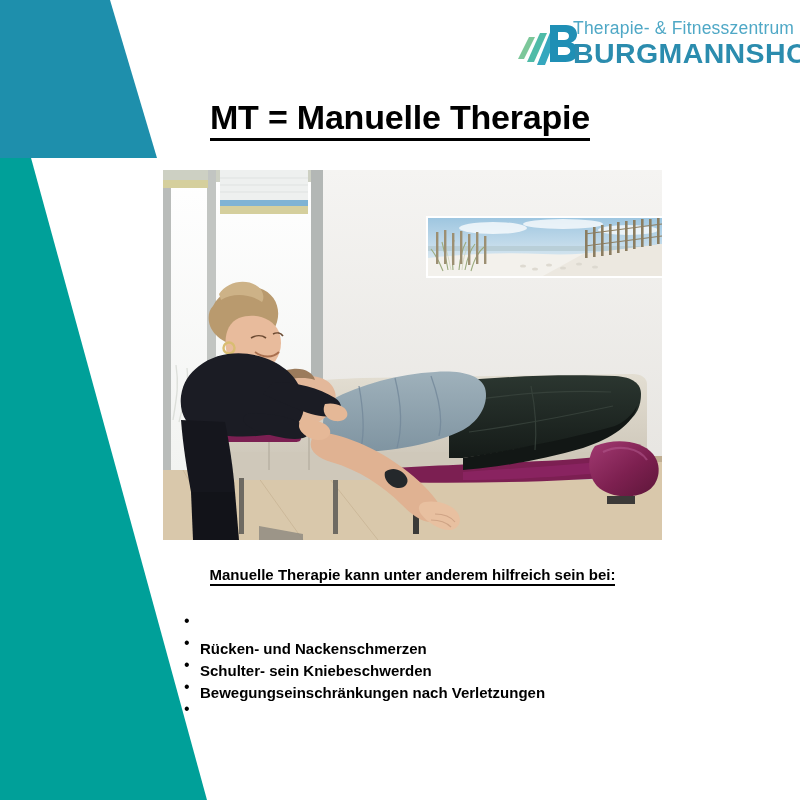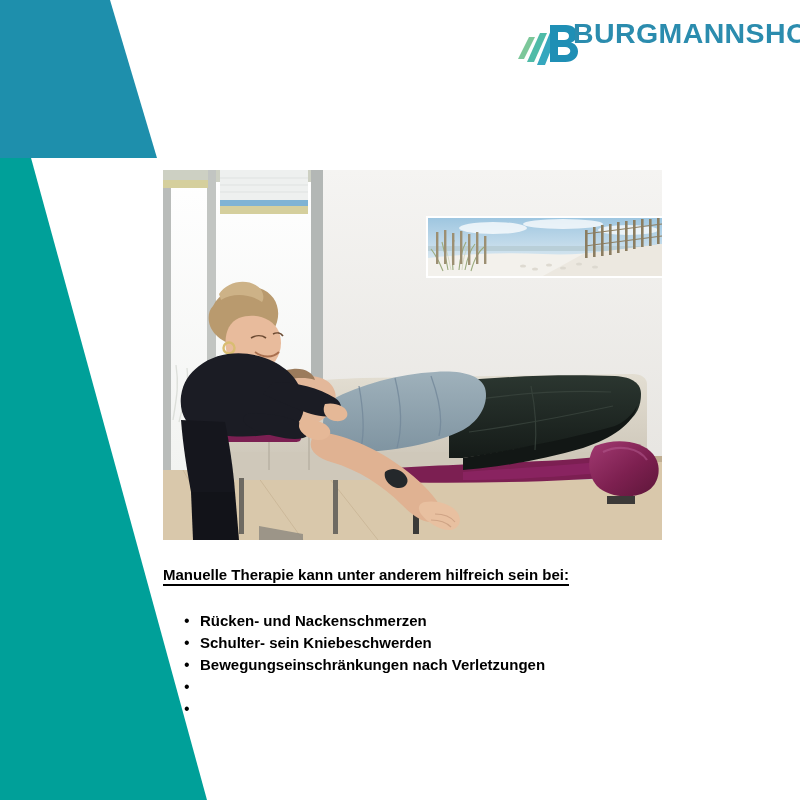--- a/index.html
+++ b/index.html
@@ -90,21 +90,21 @@
     background: #e9e7e2;
   }
   .photo svg { display: block; }
 
   
   .subhead {
     position: absolute;
     left: 163px;
     top: 566px;
     width: 499px;
-    text-align: left;
+    text-align: center;
     font-size: 15px;
     font-weight: bold;
     color: #000;
   }
   .subhead span {
     border-bottom: 2px solid #000;
     padding-bottom: 1px;
   }
 
   
@@ -126,20 +126,21 @@
     font-size: 16px;
     color: #000;
     line-height: 22px;
   }
   .bullet-label {
     font-size: 15px;
     font-weight: bold;
     color: #000;
     line-height: 22px;
     white-space: nowrap;
+    margin-top: 28px;
   }
 </style>
 </head>
 <body>
 
 <div id="slide">
 
   <svg class="deco-layer" viewBox="0 0 800 800" preserveAspectRatio="none">
     <polygon points="0,125 22,125 207,800 0,800" fill="#00A099"></polygon>
     <polygon points="0,0 110,0 157,158 0,158" fill="#1E8FAC"></polygon>
@@ -149,24 +150,28 @@
     <svg class="logo-mark" viewBox="0 0 62 55">
       <polygon points="2,38 13,16 19,16 8,38" fill="#7CC79A"></polygon>
       <polygon points="11,41 24,12 31,12 18,41" fill="#4FBBA8"></polygon>
       <polygon points="21,44 35,9 43,9 29,44" fill="#35A7BE"></polygon>
       <path d="M34,4 L50,4 C57,4 61,8 61,13.5 C61,17.5 58.5,20.5 55,21.6
                C59,22.6 62,26 62,30.6 C62,37 57,41 49.5,41 L34,41 Z
                M42,11 L42,19 L48,19 C51,19 53,17.4 53,15 C53,12.6 51,11 48,11 Z
                M42,26 L42,34 L49,34 C52.3,34 54.3,32.3 54.3,30 C54.3,27.7 52.3,26 49,26 Z" fill="#1F8FB5"></path>
     </svg>
     <div class="logo-text">
+      <div class="logo-line1">Therapie- &amp; Fitnesszentrum</div>
       <div class="logo-line2">BURGMANNSHOF</div>
     </div>
   </div>
 
+  <div class="title">
+    <span>MT = Manuelle Therapie </span>
+  </div>
 
   <div class="photo">
     <svg width="499" height="370" viewBox="0 0 499 370">
       <defs>
         <linearGradient id="windowGlow" x1="0" y1="0" x2="0" y2="1">
           <stop offset="0%" stop-color="#ffffff"></stop>
           <stop offset="100%" stop-color="#f2f3f1"></stop>
         </linearGradient>
         <linearGradient id="wallGrad" x1="0" y1="0" x2="0" y2="1">
           <stop offset="0%" stop-color="#f5f4f2"></stop>

